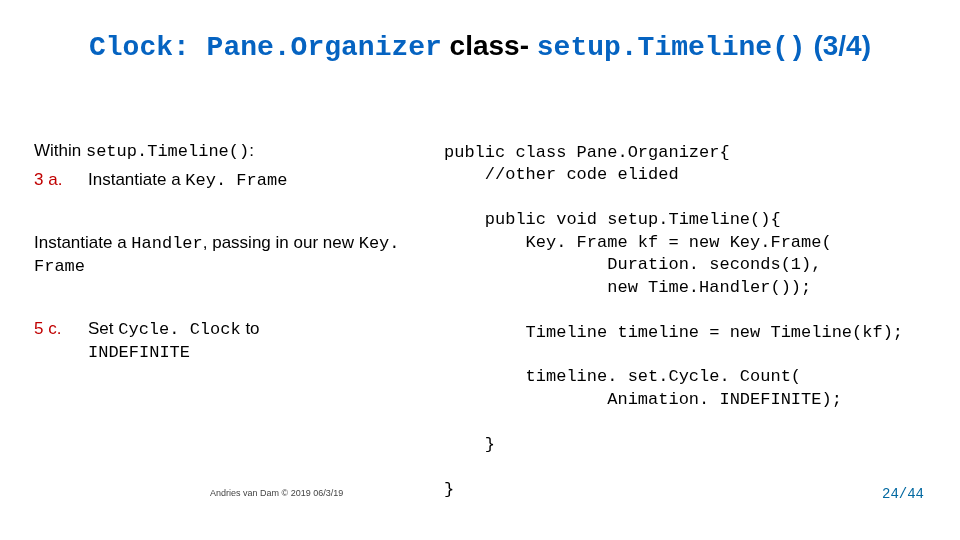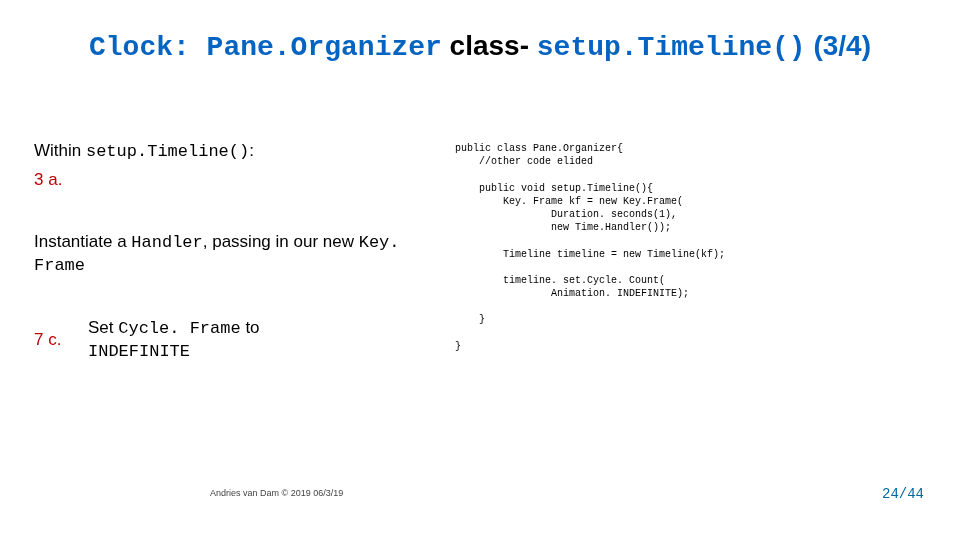--- a/index.html
+++ b/index.html
@@ -33,34 +33,33 @@
 
   .left-col {
     position: absolute;
     top: 140px;
     left: 34px;
     width: 380px;
     font-size: 17px;
     line-height: 1.3;
   }
   .left-col .within { margin-bottom: 6px; }
-  .left-col .step { display: flex; margin-bottom: 40px; align-items: center; }
+  .left-col .step { display: flex; margin-bottom: 40px; }
   .left-col .num { width: 54px; flex-shrink: 0; color: #C00000; font-weight: normal; }
   .left-col .body { flex: 1; }
   .left-col .mono { font-family: "Courier New", monospace; }
 
   .code {
     position: absolute;
     top: 142px;
     left: 444px;
     font-family: "Courier New", monospace;
-    font-size: 10px;
+    font-size: 17px;
     line-height: 1.32;
     white-space: pre;
-    margin-left: 11px;
   }
 
   .footer-left {
     position: absolute;
     bottom: 18px;
     left: 210px;
     font-size: 9px;
     color: #444;
   }
   .footer-right {
@@ -81,32 +80,35 @@
     <span class="mono blue">Clock: Pane.Organizer</span><span class="black"> class- </span><span class="mono blue">setup.Timeline()</span><span class="blue"> (3/4)</span>
   </div>
 
   <div class="left-col">
     <div class="within">
       <span>Within </span><span class="mono">setup.Timeline()</span><span>:</span>
     </div>
 
     <div class="step">
       <div class="num">3 a.</div>
+      <div class="body">
+        <span>Instantiate a </span><span class="mono">Key. Frame</span>
+      </div>
     </div>
 
     <div class="step">
       <div class="body">
         <span>Instantiate a </span><span class="mono">Handler</span><span>, passing in our new </span><span class="mono">Key. Frame</span>
       </div>
     </div>
 
     <div class="step" style="margin-top:20px;">
-      <div class="num">7 c.</div>
+      <div class="num">5 c.</div>
       <div class="body">
-        <span>Set </span><span class="mono">Cycle. Frame</span><span> to </span><br><span class="mono">INDEFINITE</span>
+        <span>Set </span><span class="mono">Cycle. Clock</span><span> to </span><br><span class="mono">INDEFINITE</span>
       </div>
     </div>
   </div>
 
   <div class="code">public class Pane.Organizer{
     //other code elided
 
     public void setup.Timeline(){
         Key. Frame kf = new Key.Frame(
                 Duration. seconds(1),

